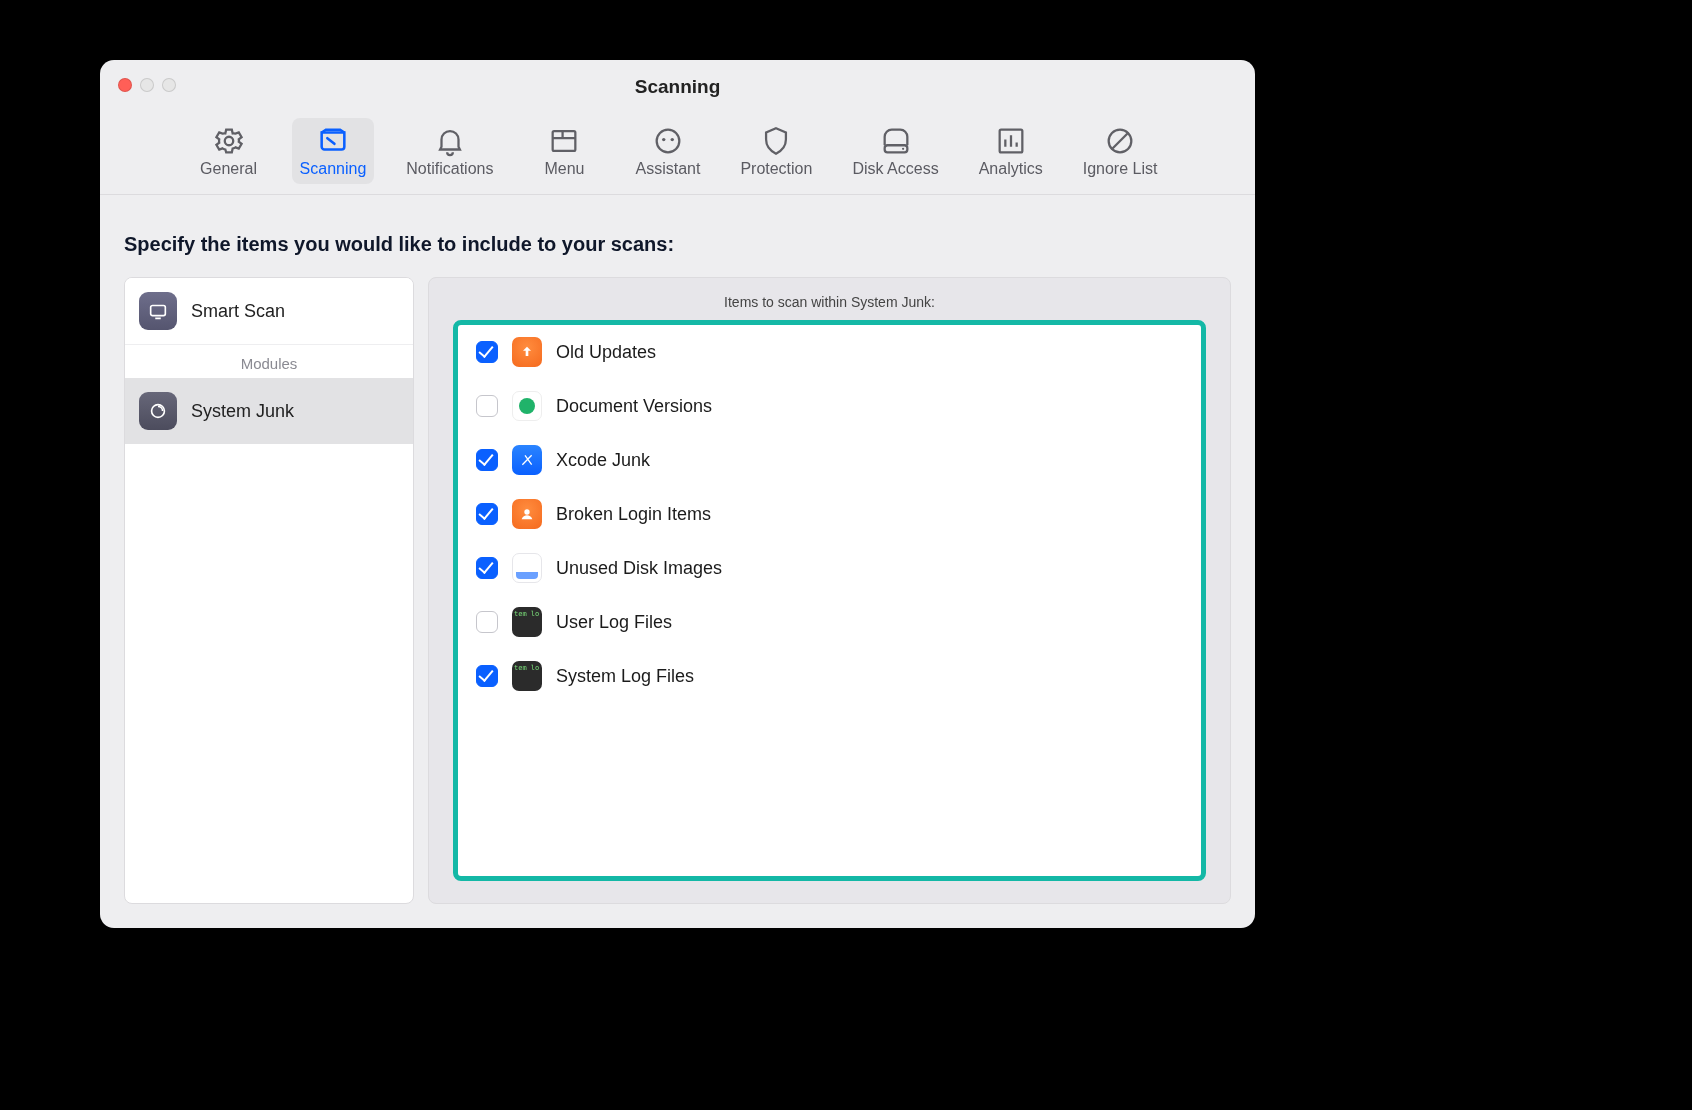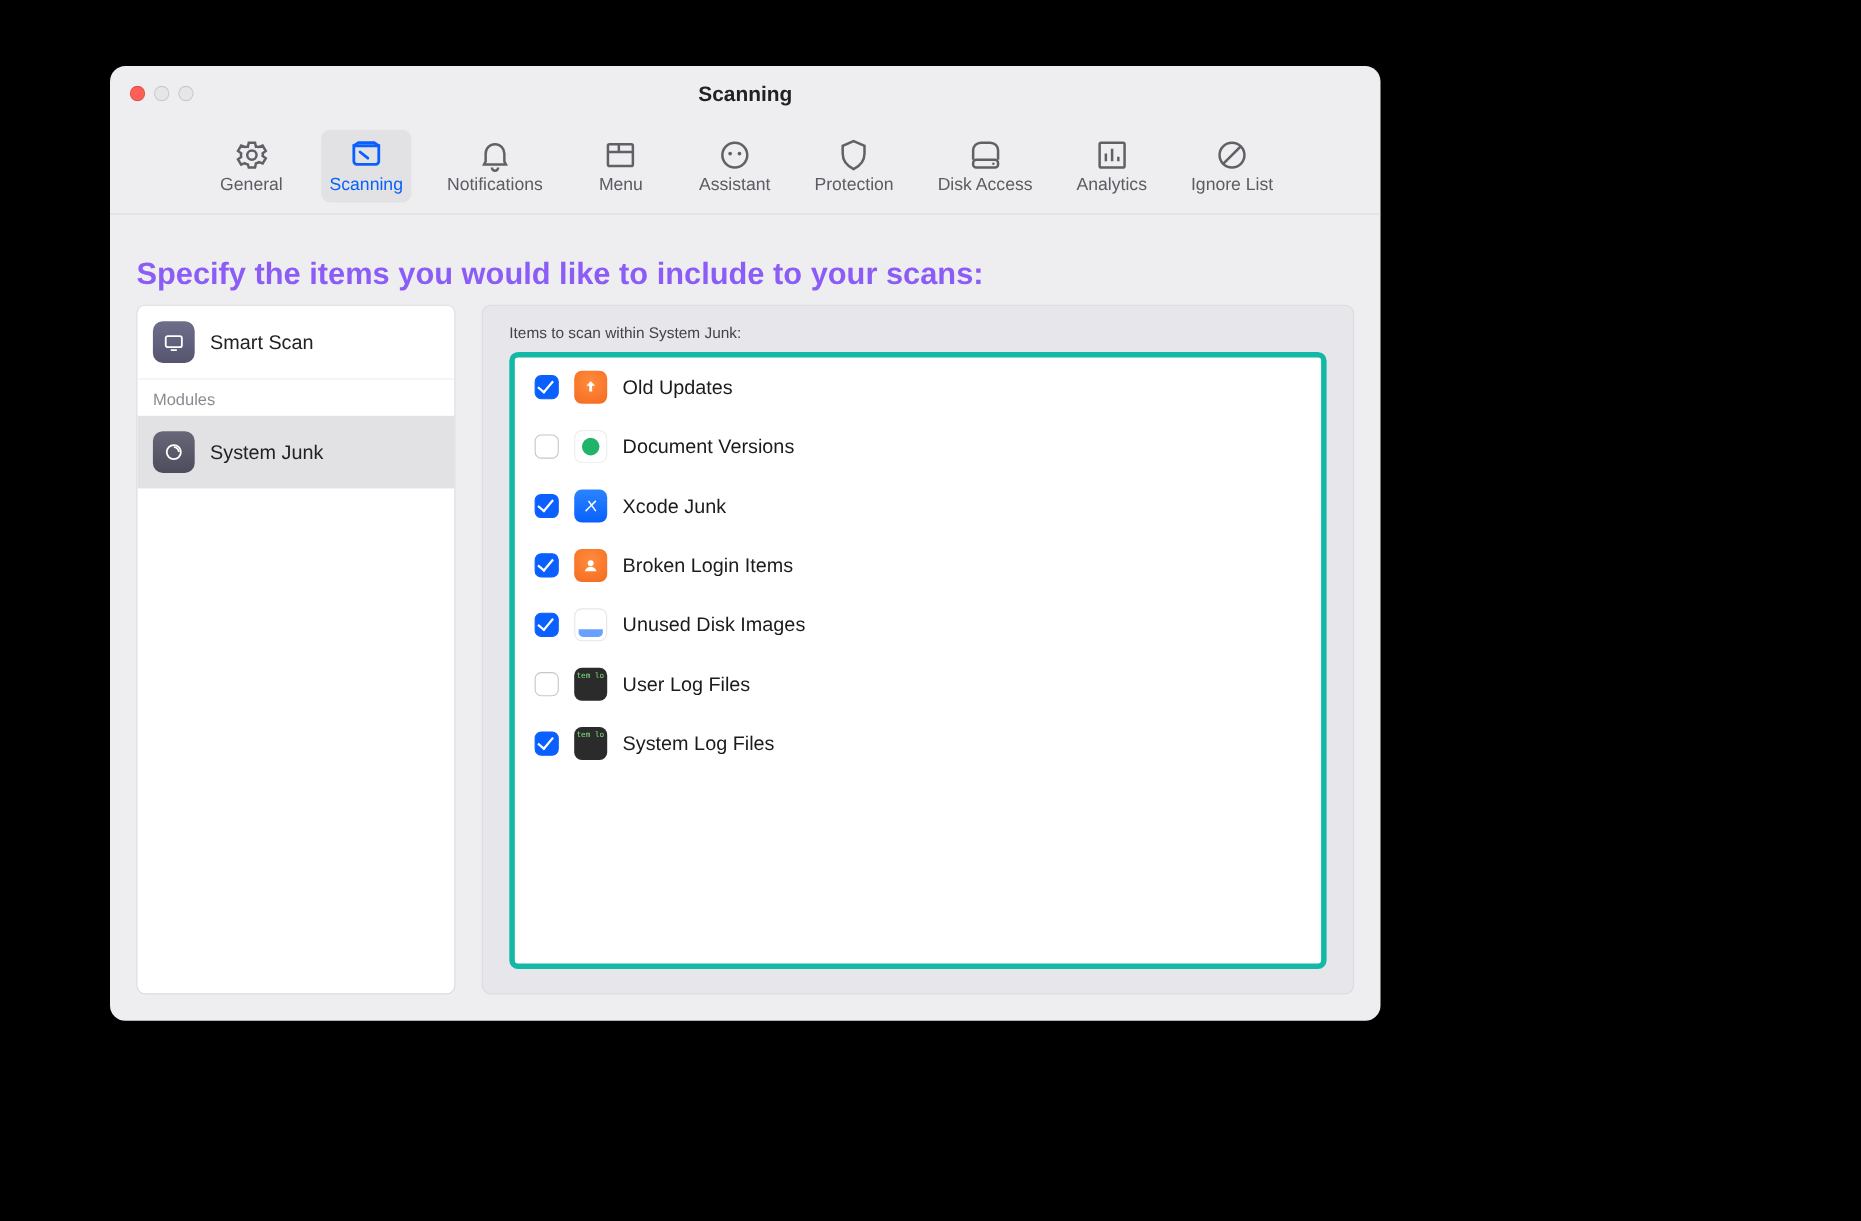--- a/index.html
+++ b/index.html
@@ -25,22 +25,22 @@
     display:flex; flex-direction:column; align-items:center; gap:2px;
     min-width:78px; padding:6px 8px 6px; border-radius:8px;
     color:#606066; cursor:default;
   }
   .tab svg { width:34px; height:34px; }
   .tab .lab { font-size:16px; color:#5b5b62; }
   .tab.selected { background:#e2e2e4; }
   .tab.selected .lab { color:#0a60ff; }
   .tab.selected svg { color:#0a60ff; }
   .body { position:absolute; left:0; right:0; top:135px; bottom:0; }
-  .instr { position:absolute; left:24px; top:38px; font-size:28px; font-weight:600; color:#8b5cf6; }
-  .layout { position:absolute; left:24px; right:24px; top:82px; bottom:24px; display:flex; gap:24px; }
+  .instr { position:absolute; left:24px; top:38px; font-size:20px; font-weight:600; color:#0f172a; }
+  .layout { position:absolute; left:24px; right:24px; top:82px; bottom:24px; display:flex; gap:14px;text-align:center; }
   .sidebar {
     width:290px; background:#fff; border:1px solid #dcdbde; border-radius:8px;
     display:flex; flex-direction:column; overflow:hidden;
   }
   .side-item {
     display:flex; align-items:center; gap:14px; padding:14px 14px;
     font-size:18px; color:#222; background:#fff; cursor:default;
   }
   .side-item.selected { background:#e2e2e4; }
   .side-icon { width:38px; height:38px; border-radius:9px; display:flex; align-items:center; justify-content:center; }

